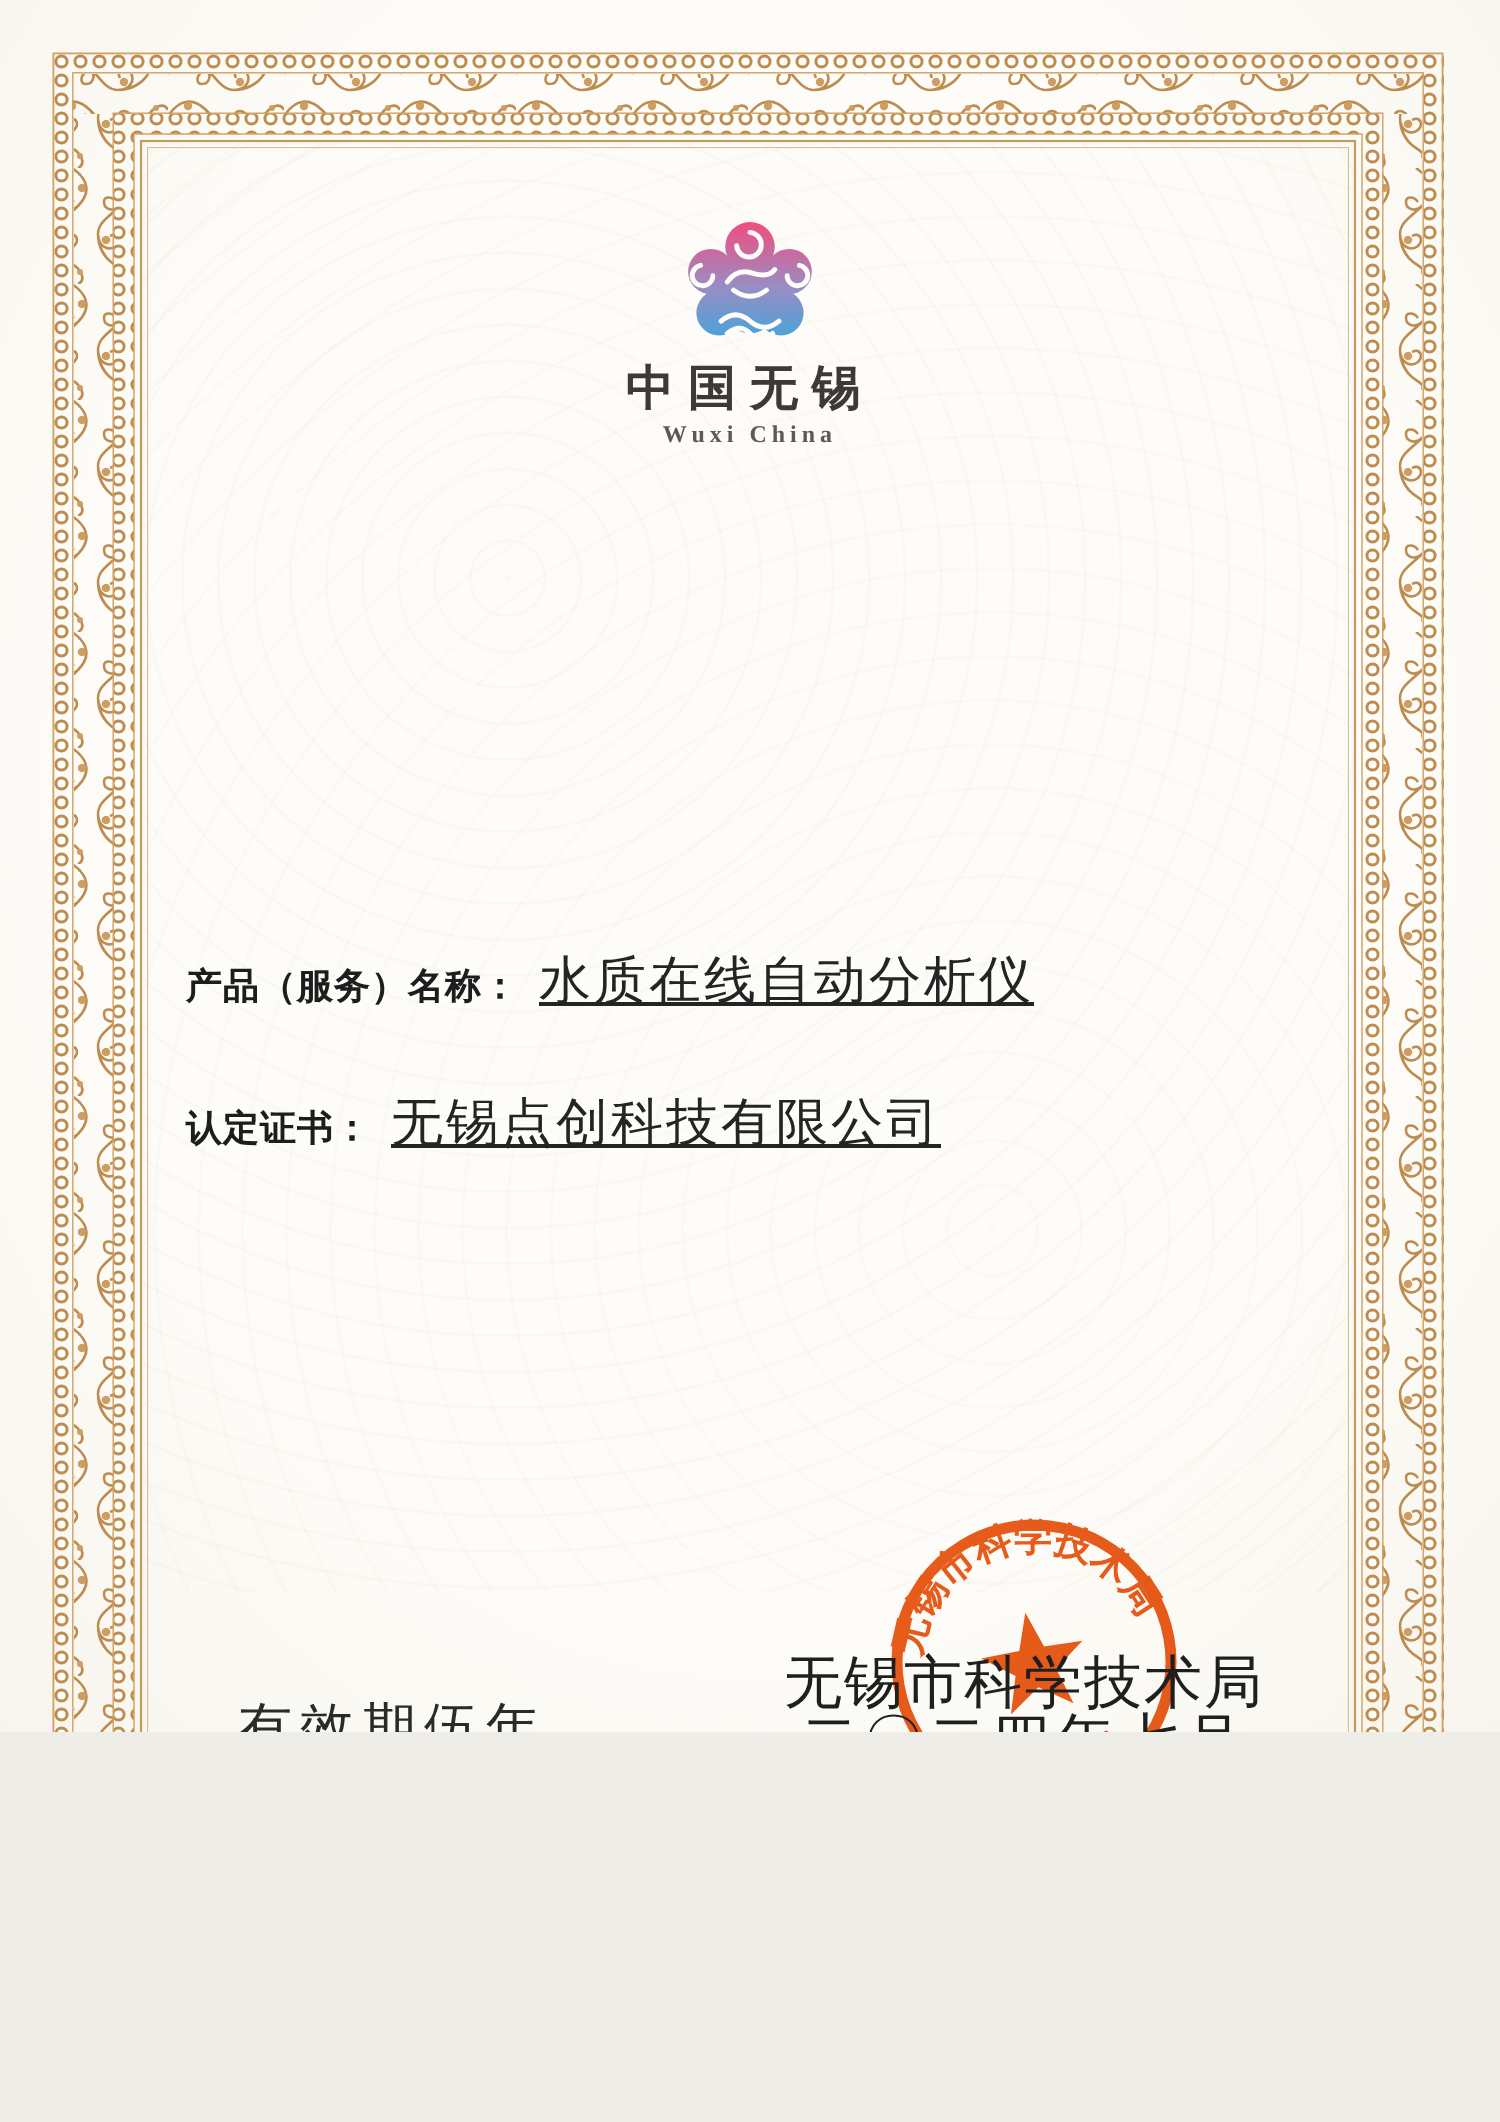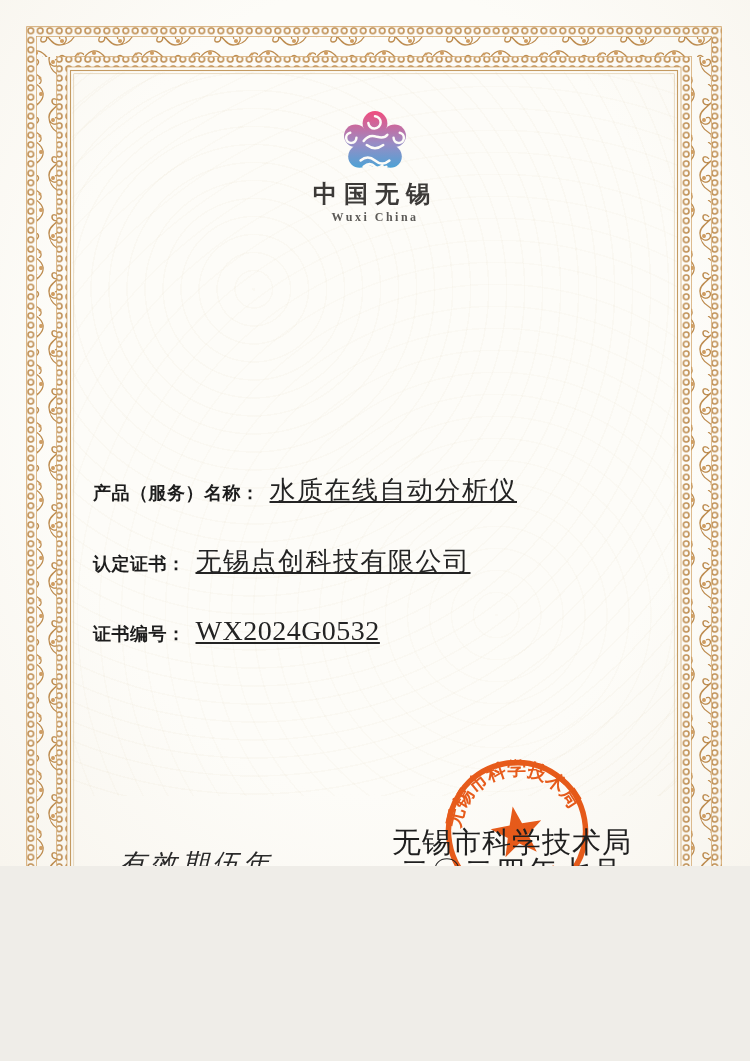--- a/index.html
+++ b/index.html
@@ -48,21 +48,21 @@
   }
   .field-value{
     margin-left:10px;font-size:26px;color:#242424;letter-spacing:1.5px;
     font-family:"Liberation Serif","DejaVu Serif",serif;
     text-decoration:underline;
   }
   .field-value.mono-num{font-size:28px;letter-spacing:0.5px;}
   
   .validity{
     position:absolute;left:119px;top:846px;
-    font-size:27px;color:#2a2a2a;letter-spacing:4px;font-style:italic;
+    font-size:27px;color:#2a2a2a;letter-spacing:4px;
   }
   .issuer-block{
     position:absolute;left:388px;top:828px;width:248px;text-align:center;
   }
   .issuer-line{font-size:29px;color:#1f1f1f;letter-spacing:1px;line-height:1.0;}
   .date-line{font-size:29px;color:#1f1f1f;letter-spacing:3px;line-height:1.0;}
   .seal-svg{
     position:absolute;left:443px;top:757px;
     mix-blend-mode:multiply;opacity:0.95;
   }
@@ -151,24 +151,20 @@
 
   <div class="fields">
     <div class="field">
       <span class="field-label">产品（服务）名称：</span>
       <span class="field-value">水质在线自动分析仪</span>
     </div>
     <div class="field">
       <span class="field-label">认定证书：</span>
       <span class="field-value">无锡点创科技有限公司</span>
     </div>
-    <div class="field">
-      <span class="field-label">证书编号：</span>
-      <span class="field-value mono-num">WX2024G0532</span>
-    </div>
   </div>
 
   <svg class="seal-svg" width="148" height="148" viewBox="0 0 148 148" aria-hidden="true">
     <g transform="rotate(-10 74 74)">
       <circle cx="74" cy="74" r="68.5" fill="none" stroke="#e8530e" stroke-width="5.5"></circle>
       <polygon fill="#e8530e" points="74,49 80.3,67.3 99.7,67.7 84.3,79.3 89.9,97.8 74,86.8 58.1,97.8 63.7,79.3 48.3,67.7 67.7,67.3"></polygon>
       <path id="sealArc" d="M 21,96 A 57,57 0 1 1 127,96" fill="none"></path>
       <text font-size="19" font-weight="bold" fill="#e8530e" font-family="Liberation Serif, DejaVu Serif, serif">
         <textPath href="#sealArc" startOffset="50%" text-anchor="middle">无锡市科学技术局</textPath>
       </text>

